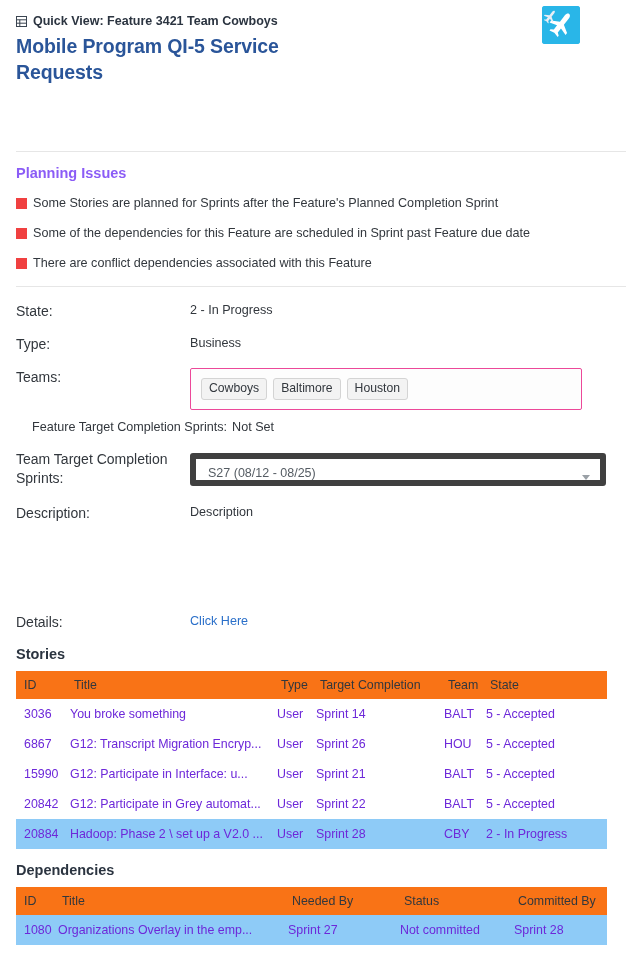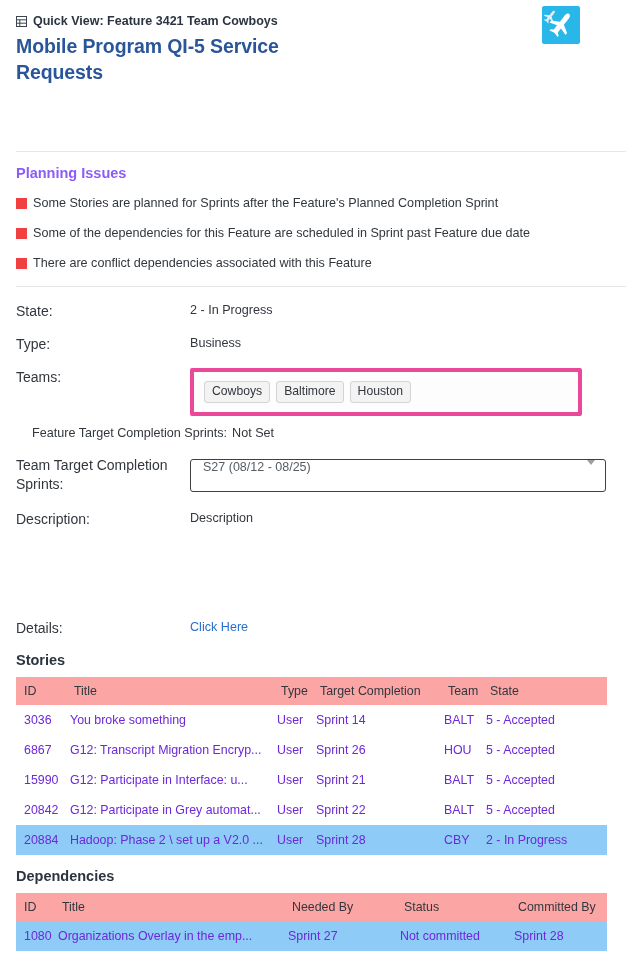--- a/index.html
+++ b/index.html
@@ -131,21 +131,21 @@
     line-height: 1.35;
   }
   .field-value.link {
     color: #2a6fc9;
   }
 
   
   .teams-row { margin-bottom: 10px; }
   .teams-panel {
     flex: 1;
-    border: 4px solid #ec4899;
+    border: 1px solid #ec4899;
     background: #fdfdfd;
     border-radius: 2px;
     padding: 9px 10px;
     box-sizing: border-box;
     min-height: 37px;
     display: flex;
     align-items: center;
     gap: 6px;
     max-width: 392px;
   }
@@ -168,25 +168,25 @@
     margin-bottom: 16px;
   }
   .inline-field .val { margin-left: 5px; }
 
   
   .select-row { align-items: center; margin-bottom: 16px; }
   .select-box {
     flex: 1;
     max-width: 416px;
     height: 33px;
-    border: 1px solid #404040;
+    border: 6px solid #404040;
     border-radius: 3px;
     background: #ffffff;
     display: flex;
-    align-items: flex-start;
+    align-items: flex-end;
     justify-content: space-between;
     padding: 0 10px 0 12px;
     box-sizing: border-box;
   }
   .select-value {
     font-size: 12.5px;
     color: #555c63;
   }
   .caret {
     width: 0; height: 0;
@@ -207,21 +207,21 @@
     color: #2b3440;
     margin: 0 0 9px 0;
   }
   table.data {
     width: 591px;
     border-collapse: collapse;
     table-layout: fixed;
     font-size: 12.4px;
   }
   table.data thead th {
-    background: #fca5a5;
+    background: #f97316;
     font-weight: normal;
     text-align: left;
     color: #32373d;
     padding: 7px 0 7px 4px;
     height: 13px;
     font-size: 12.4px;
   }
   table.data thead th:first-child { padding-left: 8px; }
   table.data tbody td {
     padding: 8px 0 8px 0;

